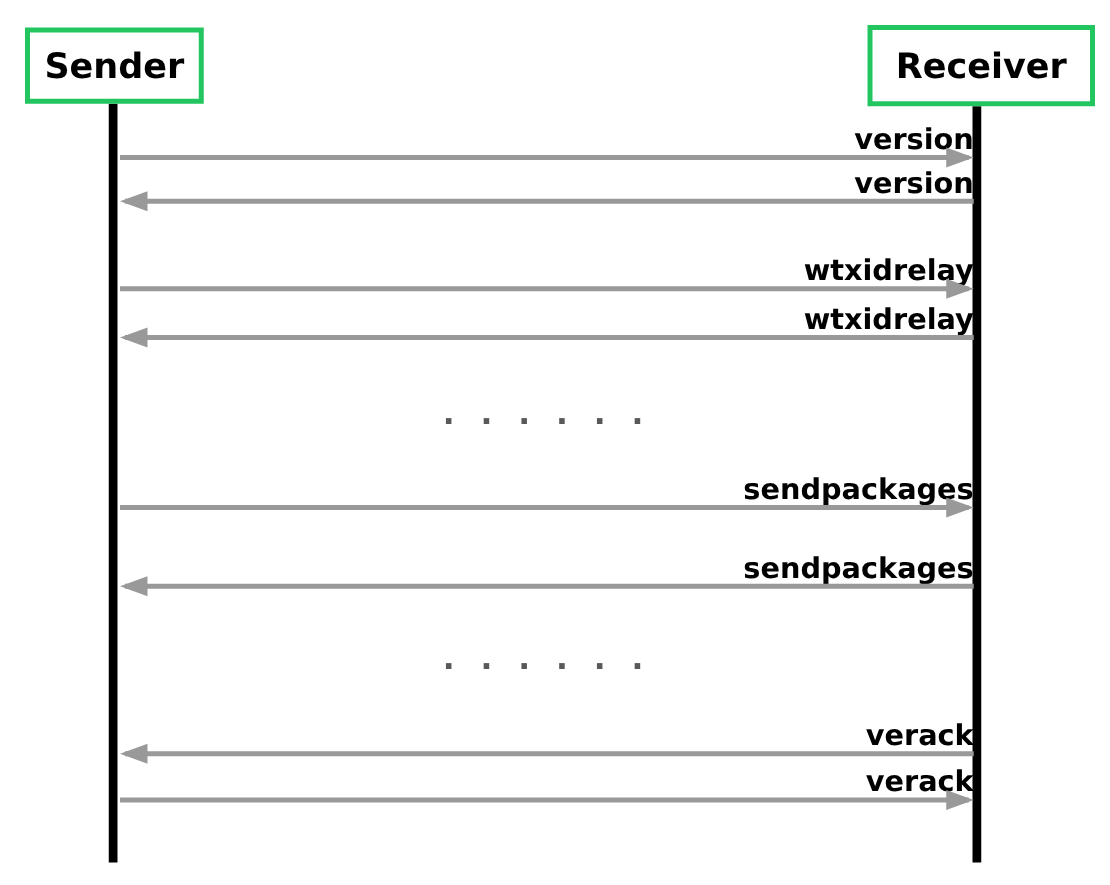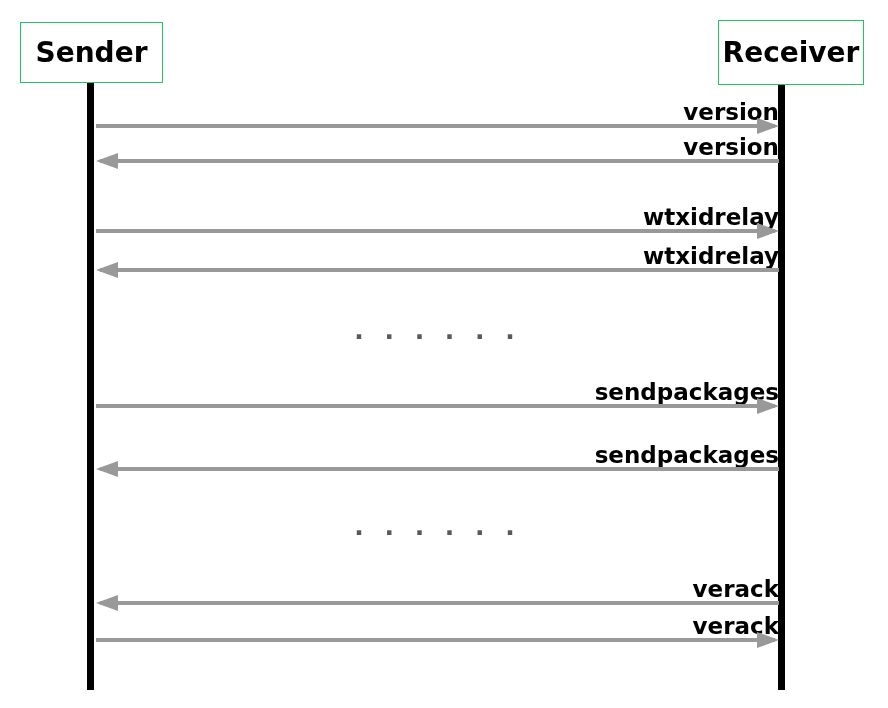--- a/index.html
+++ b/index.html
@@ -12,32 +12,32 @@
     position: relative;
     width: 888px;
     height: 708px;
     background: #ffffff;
     overflow: hidden;
   }
   
   .actor-box {
     position: absolute;
     box-sizing: border-box;
-    border: 1px solid #22c55e;
+    border: 4px solid #22c55e;
     background: #ffffff;
     display: flex;
     align-items: center;
     justify-content: center;
     font-weight: bold;
     font-size: 28px;
     color: #000000;
     z-index: 3;
   }
   #sender-box   { left: 20px;  top: 22px; width: 143px; height: 61px; }
-  #receiver-box { left: 718px; top: 20px; width: 146px; height: 65px; }
+  #receiver-box { left: 694px; top: 20px; width: 182px; height: 65px; }
   
   .lifeline {
     position: absolute;
     width: 7px;
     background: #000000;
     z-index: 1;
   }
   #sender-lifeline   { left: 87px;  top: 80px; height: 610px; }
   #receiver-lifeline { left: 778px; top: 82px; height: 608px; }
   

